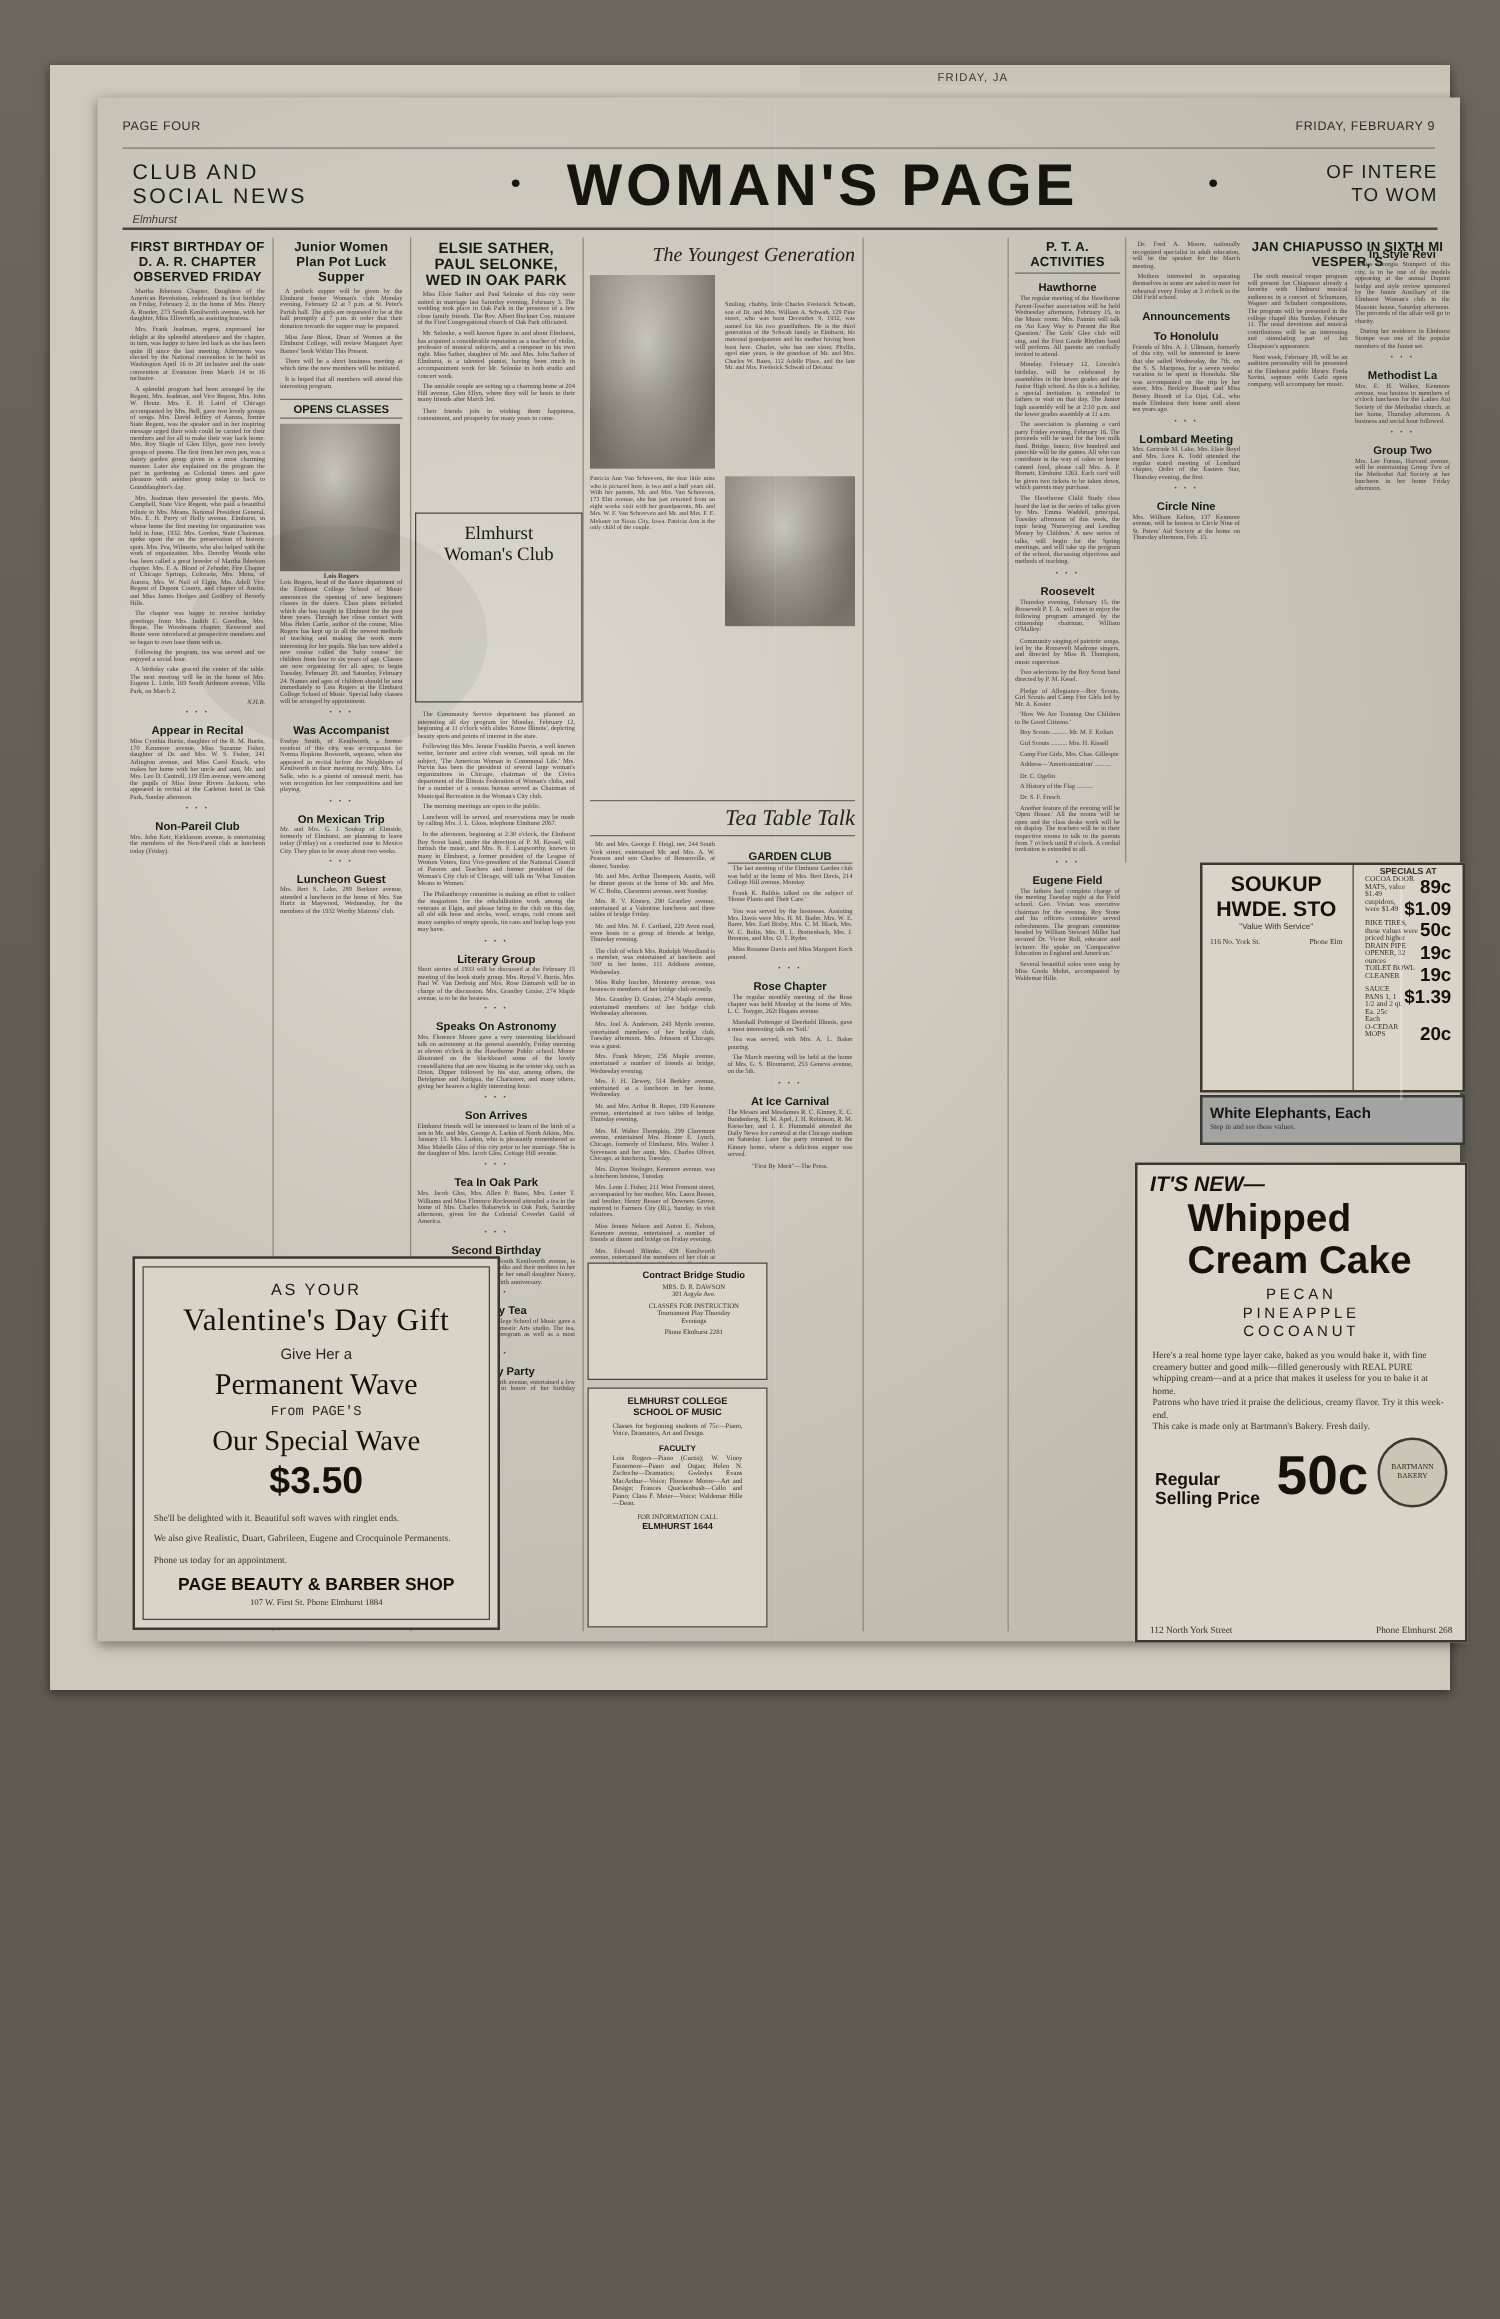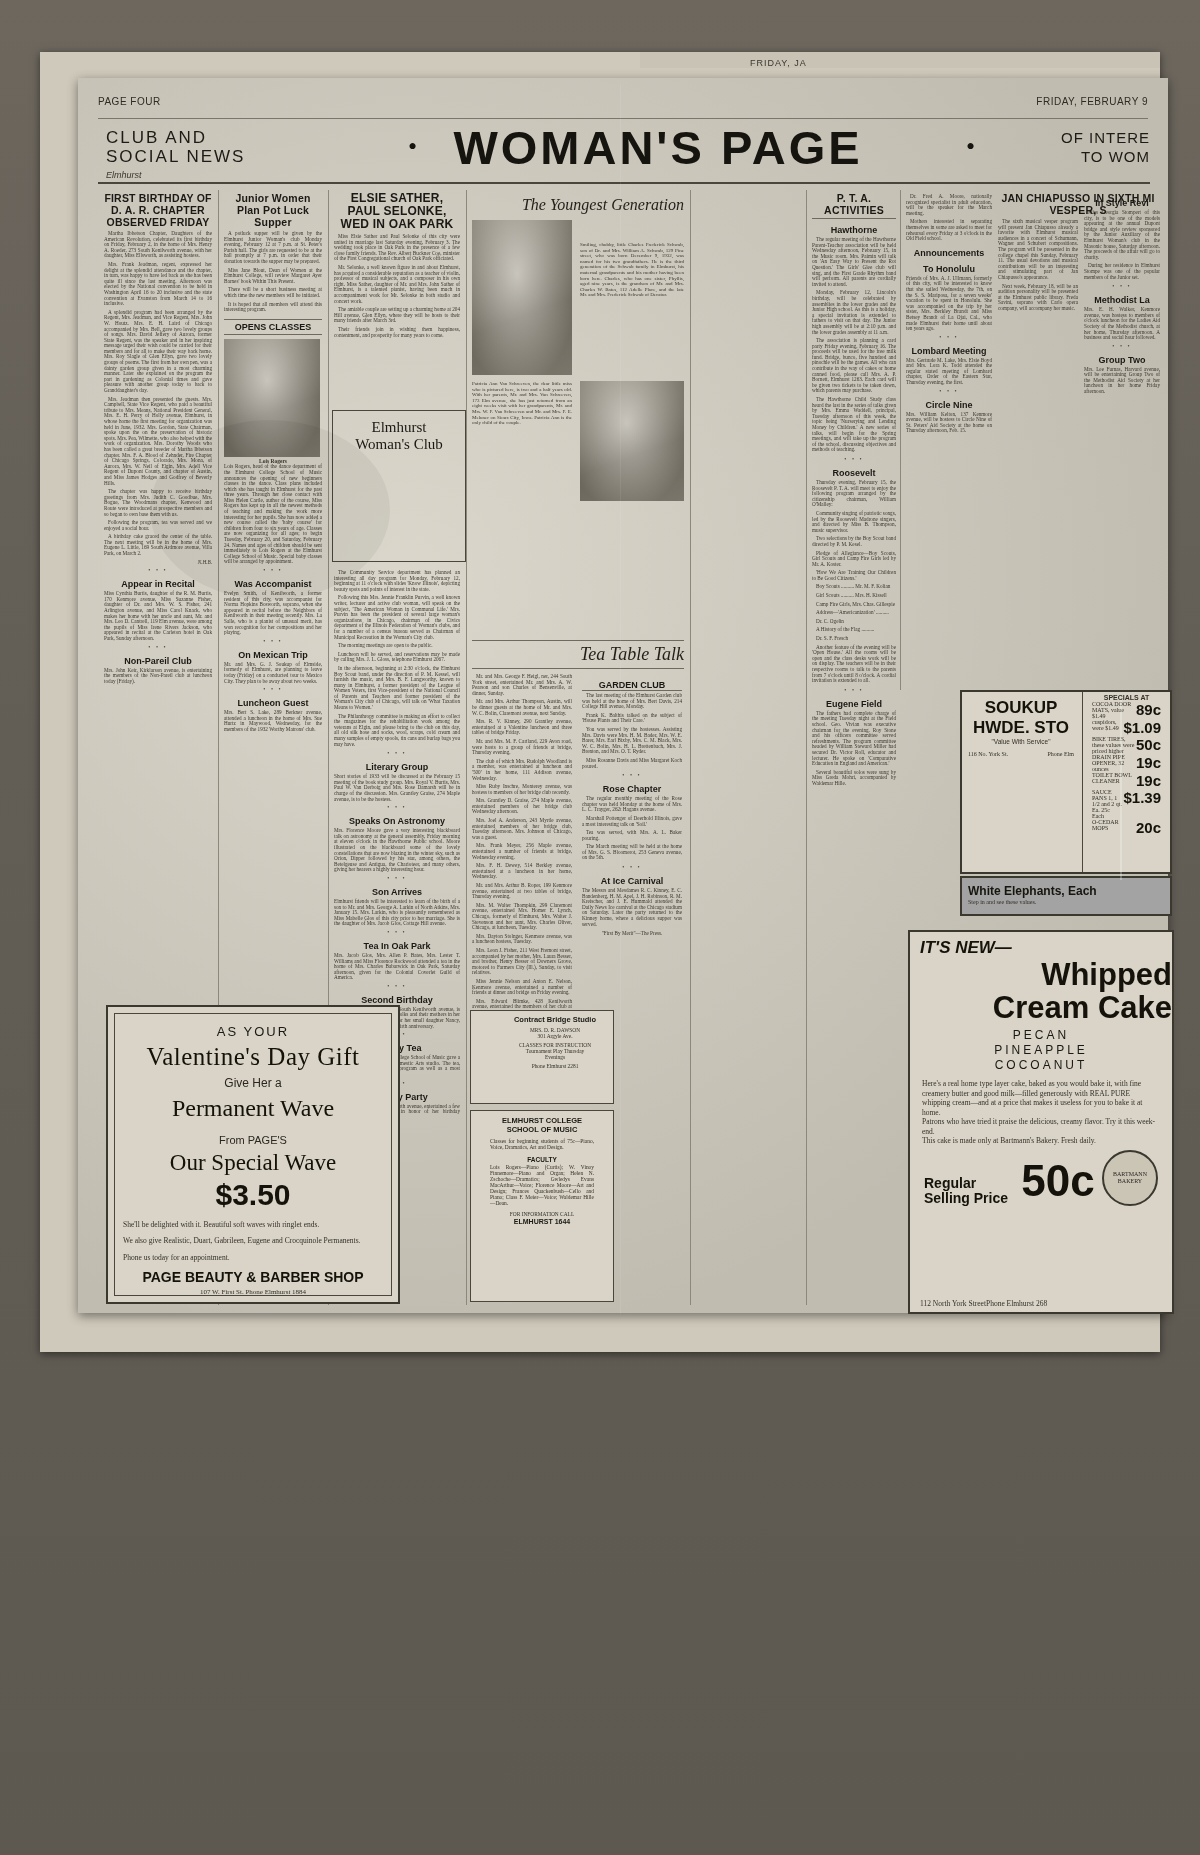--- a/index.html
+++ b/index.html
@@ -60,44 +60,44 @@
   .adbox{position:absolute;}
   .ad-title{font-family:"Liberation Sans",sans-serif;font-weight:bold;color:#17150f;}
 
   
   #ad-pages{left:106px;top:1005px;width:290px;height:295px;border:2px solid #3b3830;background:#d9d4c7;}
   #ad-pages .in{position:absolute;inset:6px;border:1px solid #4a463d;padding:6px 8px;text-align:center;}
   #ad-pages .l1{font-family:"Liberation Sans",sans-serif;font-size:13px;letter-spacing:2px;color:#1b1915;margin-top:4px;}
   #ad-pages .l2{font-size:25px;color:#141209;margin-top:4px;letter-spacing:.5px;}
   #ad-pages .l3{font-family:"Liberation Sans",sans-serif;font-size:12px;margin-top:5px;color:#2a2721;}
   #ad-pages .l4{font-size:24px;margin-top:5px;color:#141209;}
-  #ad-pages .l5{font-family:Liberation Sans, sans-serif;font-size:11px;margin-top:12px;color:#2a2721;}
+  #ad-pages .l5{font-family:Liberation Mono, monospace;font-size:11px;margin-top:2px;color:#2a2721;}
   #ad-pages .l6{font-size:23px;margin-top:4px;color:#141209;}
   #ad-pages .price{font-family:"Liberation Sans",sans-serif;font-weight:bold;font-size:30px;margin-top:2px;color:#14120b;}
   #ad-pages .small{font-size:7.5px;line-height:9px;text-align:left;margin-top:6px;color:#332f28;}
   #ad-pages .shop{font-family:"Liberation Sans",sans-serif;font-weight:bold;font-size:14px;line-height:16px;margin-top:6px;color:#14120b;}
   #ad-pages .addr{font-size:7px;margin-top:3px;color:#332f28;}
 
   
   #ad-hwde{left:960px;top:690px;width:208px;height:180px;border:2px solid #3b3830;background:#d9d4c7;}
   #ad-hwde .t{font-family:"Liberation Sans",sans-serif;font-weight:bold;font-size:17px;color:#14120b;text-align:center;margin-top:6px;}
   #ad-hwde .s{font-family:"Liberation Sans",sans-serif;font-size:6.5px;text-align:center;color:#332f28;}
   #ad-hwde .row{display:flex;justify-content:space-between;font-size:6px;color:#332f28;padding:0 6px;}
   #ad-hwde .big{font-family:"Liberation Sans",sans-serif;font-weight:bold;font-size:15px;color:#14120b;}
   #ad-we{left:960px;top:876px;width:208px;height:36px;border:2px solid #3b3830;background:#a3a3a3;}
 
   
   #ad-cake{left:908px;top:930px;width:262px;height:380px;border:2px solid #3b3830;background:#d9d4c7;}
   #ad-cake .new{font-family:"Liberation Sans",sans-serif;font-style:italic;font-weight:bold;font-size:17px;color:#14120b;margin:6px 0 0 10px;}
-  #ad-cake .big{font-family:"Liberation Sans",sans-serif;font-weight:bold;font-size:31px;line-height:33px;color:#14120b;text-align:right;margin-left:40px;}
+  #ad-cake .big{font-family:"Liberation Sans",sans-serif;font-weight:bold;font-size:31px;line-height:33px;color:#14120b;text-align:left;margin-left:40px;}
   #ad-cake .flav{font-family:"Liberation Sans",sans-serif;font-size:12px;letter-spacing:3px;text-align:center;color:#1b1915;line-height:15px;margin-top:4px;}
   #ad-cake .copy{font-size:7.5px;line-height:9.5px;color:#332f28;padding:0 12px;margin-top:6px;text-align:left;}
   #ad-cake .sell{font-family:"Liberation Sans",sans-serif;font-weight:bold;font-size:14px;line-height:15px;color:#14120b;}
   #ad-cake .fifty{font-family:"Liberation Sans",sans-serif;font-weight:bold;font-size:44px;color:#14120b;}
-  #ad-cake .foot{position:absolute;left:0;bottom:4px;width:100%;display:flex;padding:0 10px;box-sizing:border-box;font-size:7.5px;color:#332f28;}
+  #ad-cake .foot{position:absolute;left:0;bottom:4px;width:100%;display:flex;justify-content:space-between;padding:0 10px;box-sizing:border-box;font-size:7.5px;color:#332f28;}
   .seal{width:52px;height:52px;border-radius:50%;background:#cbc5b6;border:2px solid #3b3830;
         font-size:6px;text-align:center;color:#2a2721;display:flex;align-items:center;justify-content:center;line-height:7px;}
 
   
   #box-music{left:470px;top:1110px;width:142px;height:190px;border:1px solid #4a463d;background:#d9d4c7;}
   #box-bridge{left:470px;top:1010px;width:142px;height:92px;border:1px solid #4a463d;background:#d9d4c7;}
   .cbox-t{font-family:"Liberation Sans",sans-serif;font-weight:bold;font-size:7.5px;text-align:center;color:#1b1915;line-height:9px;}
   .cbox-b{font-size:5.4px;line-height:6px;text-align:center;color:#332f28;}
 
   

